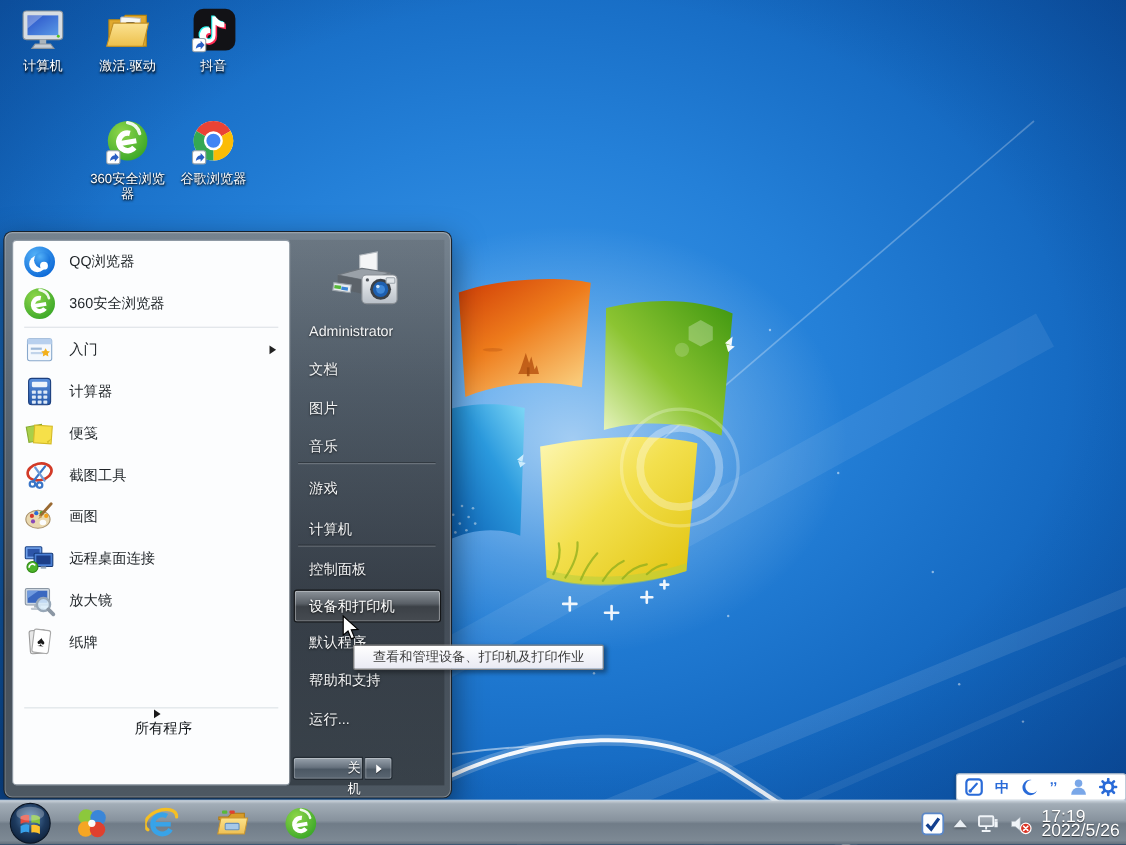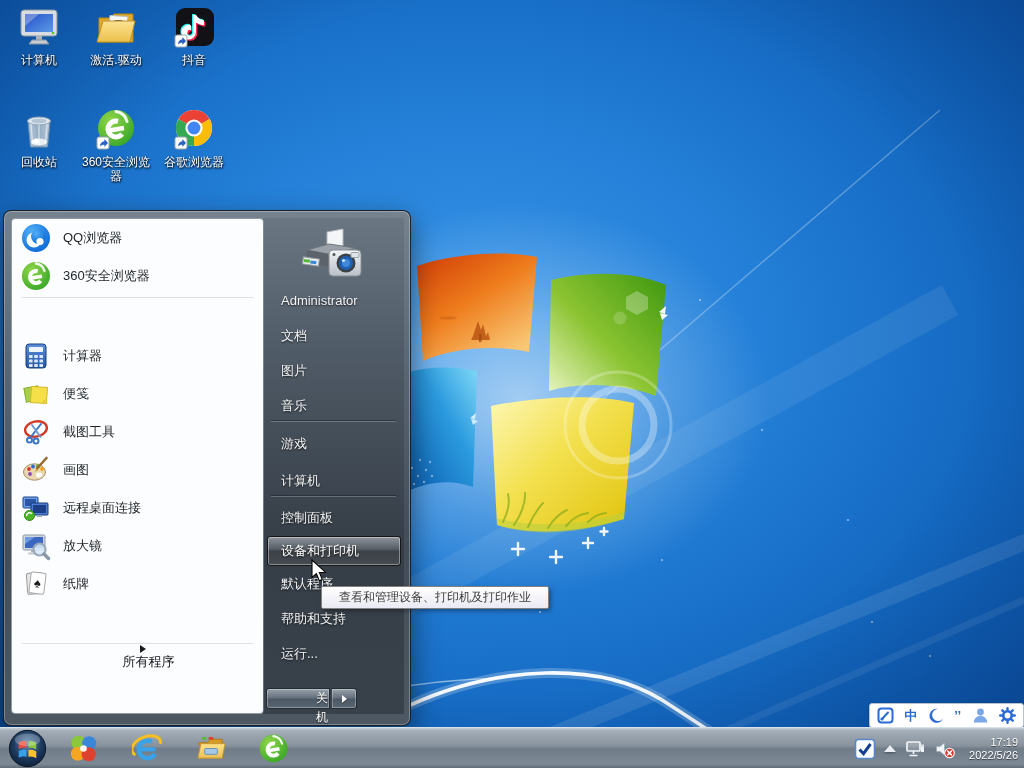--- a/index.html
+++ b/index.html
@@ -64,21 +64,21 @@
       background:linear-gradient(180deg,#ffffff,#e9eaf3);border:1px solid #828282;border-radius:2px;
       box-shadow:2px 2px 4px rgba(0,0,0,.35);white-space:nowrap;z-index:40;}
 
   
   .taskbar{position:absolute;left:0;bottom:0;width:1024px;height:41px;
       background:linear-gradient(180deg,#c6cfd7 0%,#a2adb7 7%,#87929d 45%,#707c88 52%,#7d8994 90%,#5f6b77 100%);
       border-top:1px solid #d9e1e8;box-sizing:border-box;z-index:30;}
   .orb{position:absolute;left:8px;top:1px;width:39px;height:39px;}
   .tbicon{position:absolute;top:5px;width:31px;height:31px;}
   .tray{position:absolute;right:0;top:0;height:41px;display:flex;align-items:center;gap:8px;padding-right:6px;}
-  .clock{font-size:11px;line-height:13px;color:#fff;text-align:right;text-shadow:0 1px 1px rgba(0,0,0,.6);min-width:54px;}
+  .clock{font-size:16px;line-height:13px;color:#fff;text-align:left;text-shadow:0 1px 1px rgba(0,0,0,.6);min-width:54px;}
   .uparrow{width:0;height:0;border-left:6px solid transparent;border-right:6px solid transparent;
       border-bottom:7px solid #e9eef3;filter:drop-shadow(0 1px 1px rgba(0,0,0,.4));}
 
   
   .imebar{position:absolute;left:869px;top:703px;width:155px;height:25px;background:#fff;
       border:1px solid #b6c2d0;border-radius:3px;box-sizing:border-box;display:flex;align-items:center;
       justify-content:space-between;padding:0 7px;z-index:25;box-shadow:0 1px 3px rgba(0,0,0,.25);}
   .imebar .t{font-size:13px;font-weight:bold;color:#2a6bd8;line-height:1;}
 
   
@@ -245,39 +245,20 @@
         </g>
       <path d="M24,9 c1.6,3 4.4,5 8,5.3 v4.8 c-3,-.1 -5.8,-1 -8,-2.6 v9.6 a7.3,7.3 0 1 1 -5,-6.9 v4.9 a2.9,2.9 0 1 0 2,2.7 V9 z" fill="#fff"></path>
       <g>
           <rect x="3" y="29" width="12" height="12" rx="2" fill="#fff" stroke="#9aa5ae"></rect>
       <path d="M6,38.5 c.2,-3.4 1.8,-5 4.4,-5.3 v-2.2 l3.6,4 -3.6,4 v-2.2 c-2,0 -3.4,.5 -4.4,1.7 z" fill="#2a5fc4"></path>
         </g>
     </svg>
     <div class="lbl">抖音</div>
   </div>
 
-  <div class="dicon" style="left:0;top:108px">
-    <svg class="ic" viewBox="0 0 44 44">
-      <defs>
-          <linearGradient id="rbg" x1="0" y1="0" x2="1" y2="0">
-            <stop offset="0" stop-color="#c4d2df"></stop>
-            <stop offset=".5" stop-color="#9fb2c2"></stop>
-            <stop offset="1" stop-color="#c4d2df"></stop>
-          </linearGradient>
-        </defs>
-      <path d="M11,13 h22 l-2.5,26 h-17 z" fill="url(#rbg)" opacity=".92" stroke="#7e92a4"></path>
-      <ellipse cx="22" cy="34" rx="8" ry="3.5" fill="#f2f5f8" opacity=".9"></ellipse>
-      <circle cx="19" cy="33" r="2.6" fill="#fff"></circle>
-        <circle cx="25" cy="34" r="2.2" fill="#e8edf2"></circle>
-      <ellipse cx="22" cy="13" rx="11.5" ry="4" fill="#dde7ef" stroke="#8ba0b2"></ellipse>
-      <ellipse cx="22" cy="13" rx="7.5" ry="2.3" fill="#b4c5d3"></ellipse>
-      <path d="M14,16 l1.6,20 M22,17 v20 M30,16 l-1.6,20" stroke="#ffffff" stroke-width="1.4" opacity=".55"></path>
-    </svg>
-    <div class="lbl">回收站</div>
-  </div>
 
   <div class="dicon" style="left:77px;top:108px">
     <svg class="ic" viewBox="0 0 44 44">
       <defs>
           <radialGradient id="sbg" cx="35%" cy="30%" r="80%">
             <stop offset="0" stop-color="#8fd64a"></stop>
             <stop offset="1" stop-color="#36a526"></stop>
           </radialGradient>
         </defs>
       <circle cx="22" cy="20" r="18" fill="url(#sbg)"></circle>
@@ -338,20 +319,31 @@
           <circle cx="15" cy="15" r="14" fill="url(#sbg2)"></circle>
           <circle cx="15" cy="16" r="6" fill="none" stroke="#fff" stroke-width="4" stroke-dasharray="25 12" transform="rotate(40 15 16)"></circle>
           <rect x="9" y="14.5" width="12" height="3.6" fill="#fff" transform="rotate(-10 15 16)"></rect>
           <path d="M15,2.5 q7,1.2 8.5,7.5" fill="none" stroke="#fff" stroke-width="2.4" stroke-linecap="round" opacity=".9"></path>
         </svg>
         <span class="txt">360安全浏览器</span>
       </div>
 
       <div class="lsep" style="top:78px"></div>
 
+      <div class="lrow" style="top:80px">
+        <svg class="ic" viewBox="0 0 30 30">
+          <rect x="4" y="5" width="22" height="20" rx="2" fill="#f4f8fd" stroke="#88a8cc"></rect>
+          <rect x="4" y="5" width="22" height="5" fill="#b8d0ee"></rect>
+          <rect x="7" y="13" width="10" height="2" fill="#9db8d8"></rect>
+          <rect x="7" y="17" width="13" height="2" fill="#c2d4ea"></rect>
+          <path d="M21,14 l2.2,4 4.2,.6 -3,3 .7,4.4 -4.1,-2.1 -4.1,2.1 .7,-4.4 -3,-3 4.2,-.6 z" fill="#f3b01c" transform="scale(.62) translate(12,8)"></path>
+        </svg>
+        <span class="txt">入门</span>
+        <span class="tri" style="margin-left:auto;margin-right:8px;border-left-color:#222;"></span>
+      </div>
 
       <div class="lrow" style="top:118px">
         <svg class="ic" viewBox="0 0 30 30">
           <defs>
               <linearGradient id="cg" x1="0" y1="0" x2="0" y2="1">
                 <stop offset="0" stop-color="#5b90dd"></stop>
                 <stop offset="1" stop-color="#2256a8"></stop>
               </linearGradient>
             </defs>
           <rect x="5" y="3" width="20" height="24" rx="3" fill="url(#cg)" stroke="#1c3f7e"></rect>

